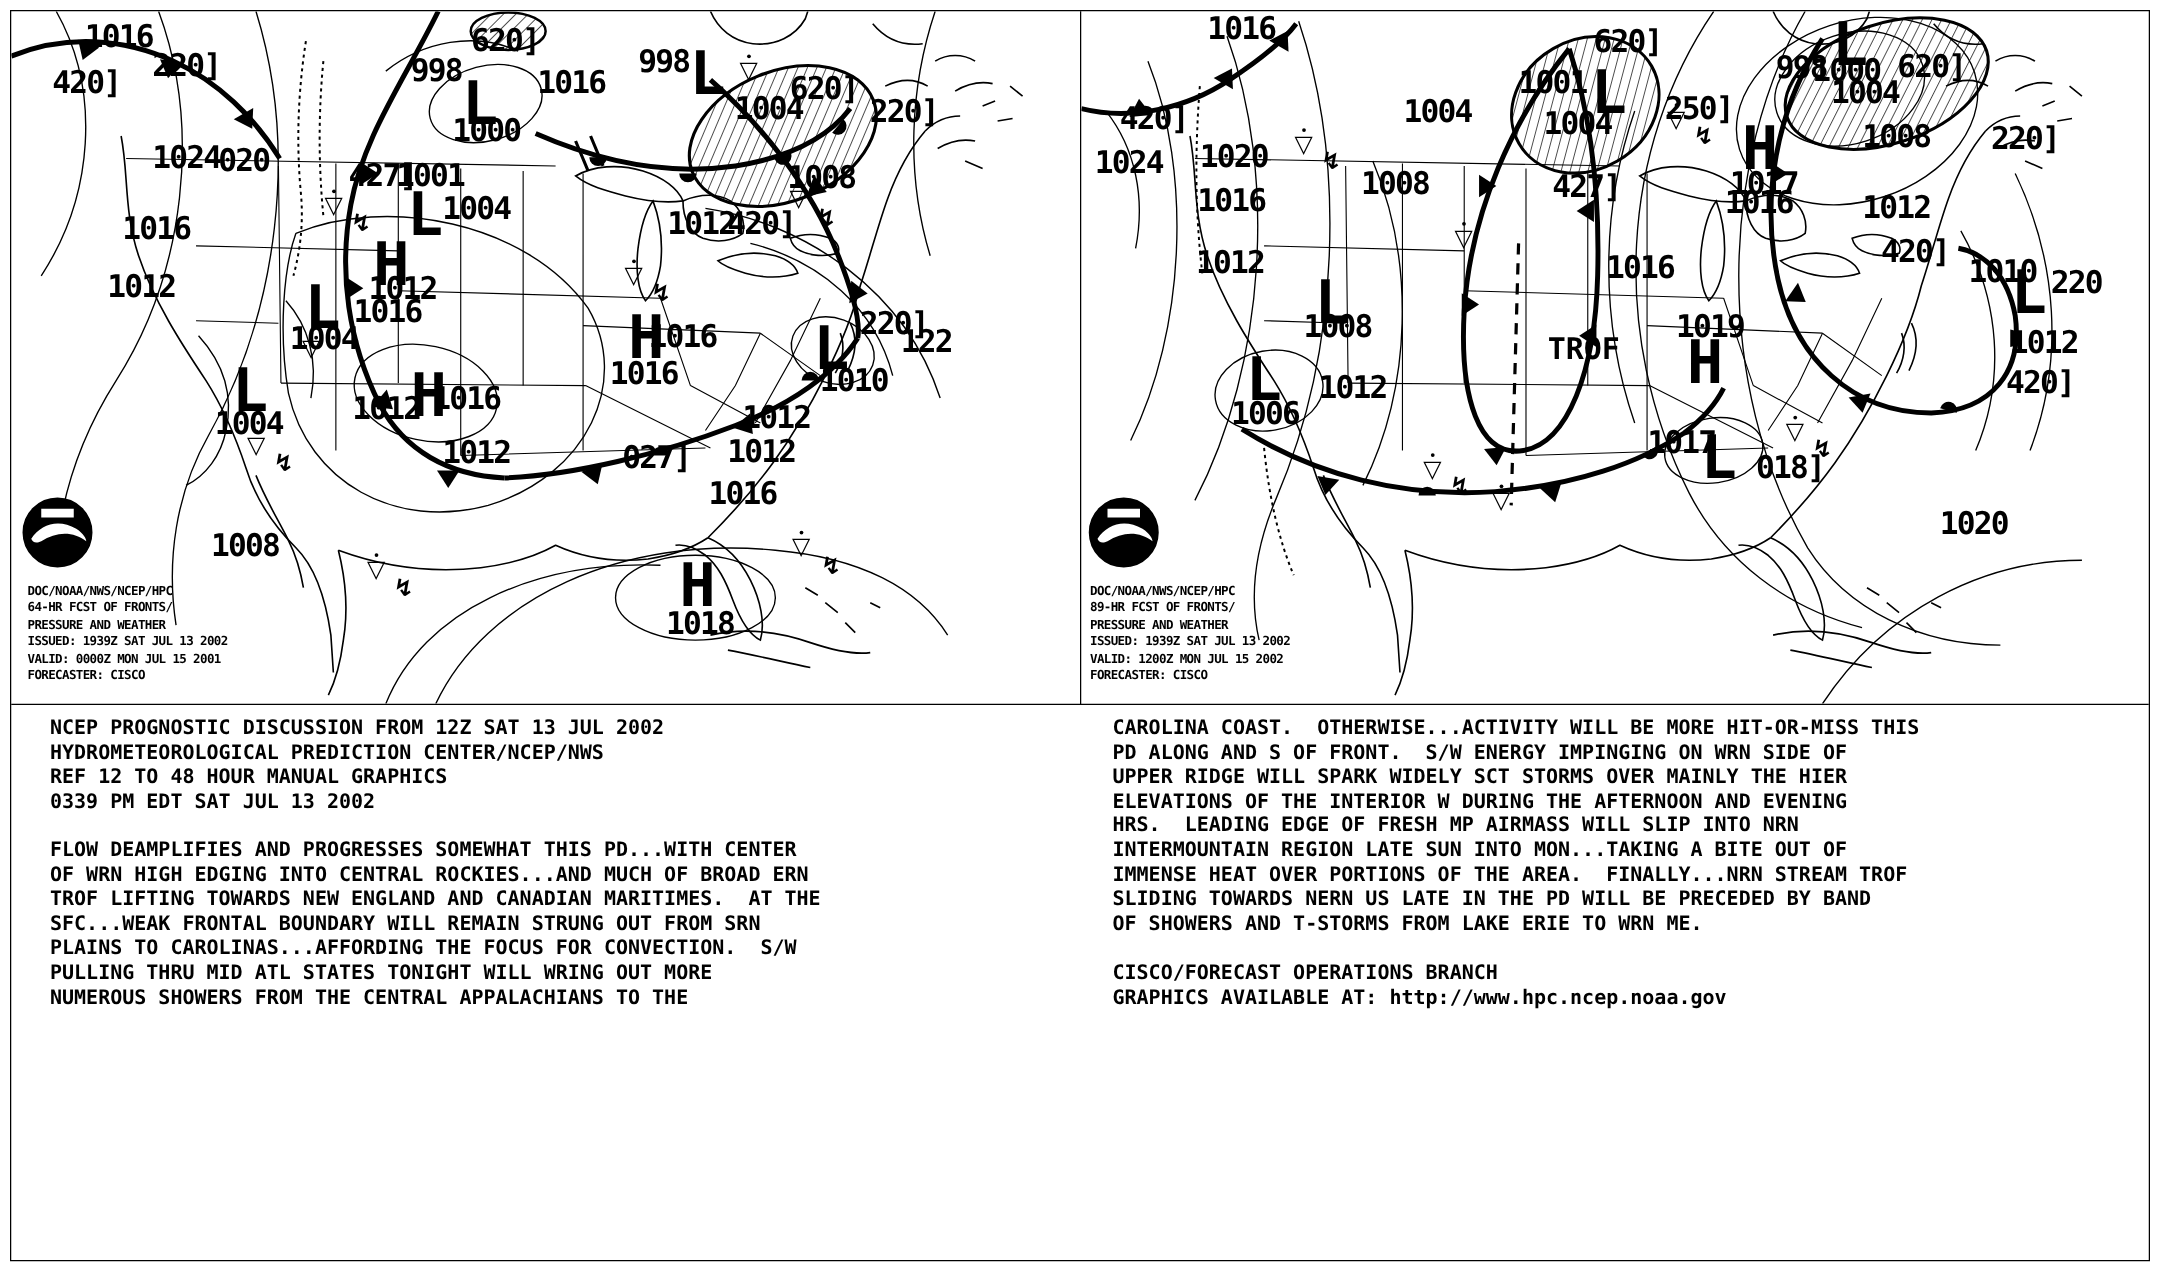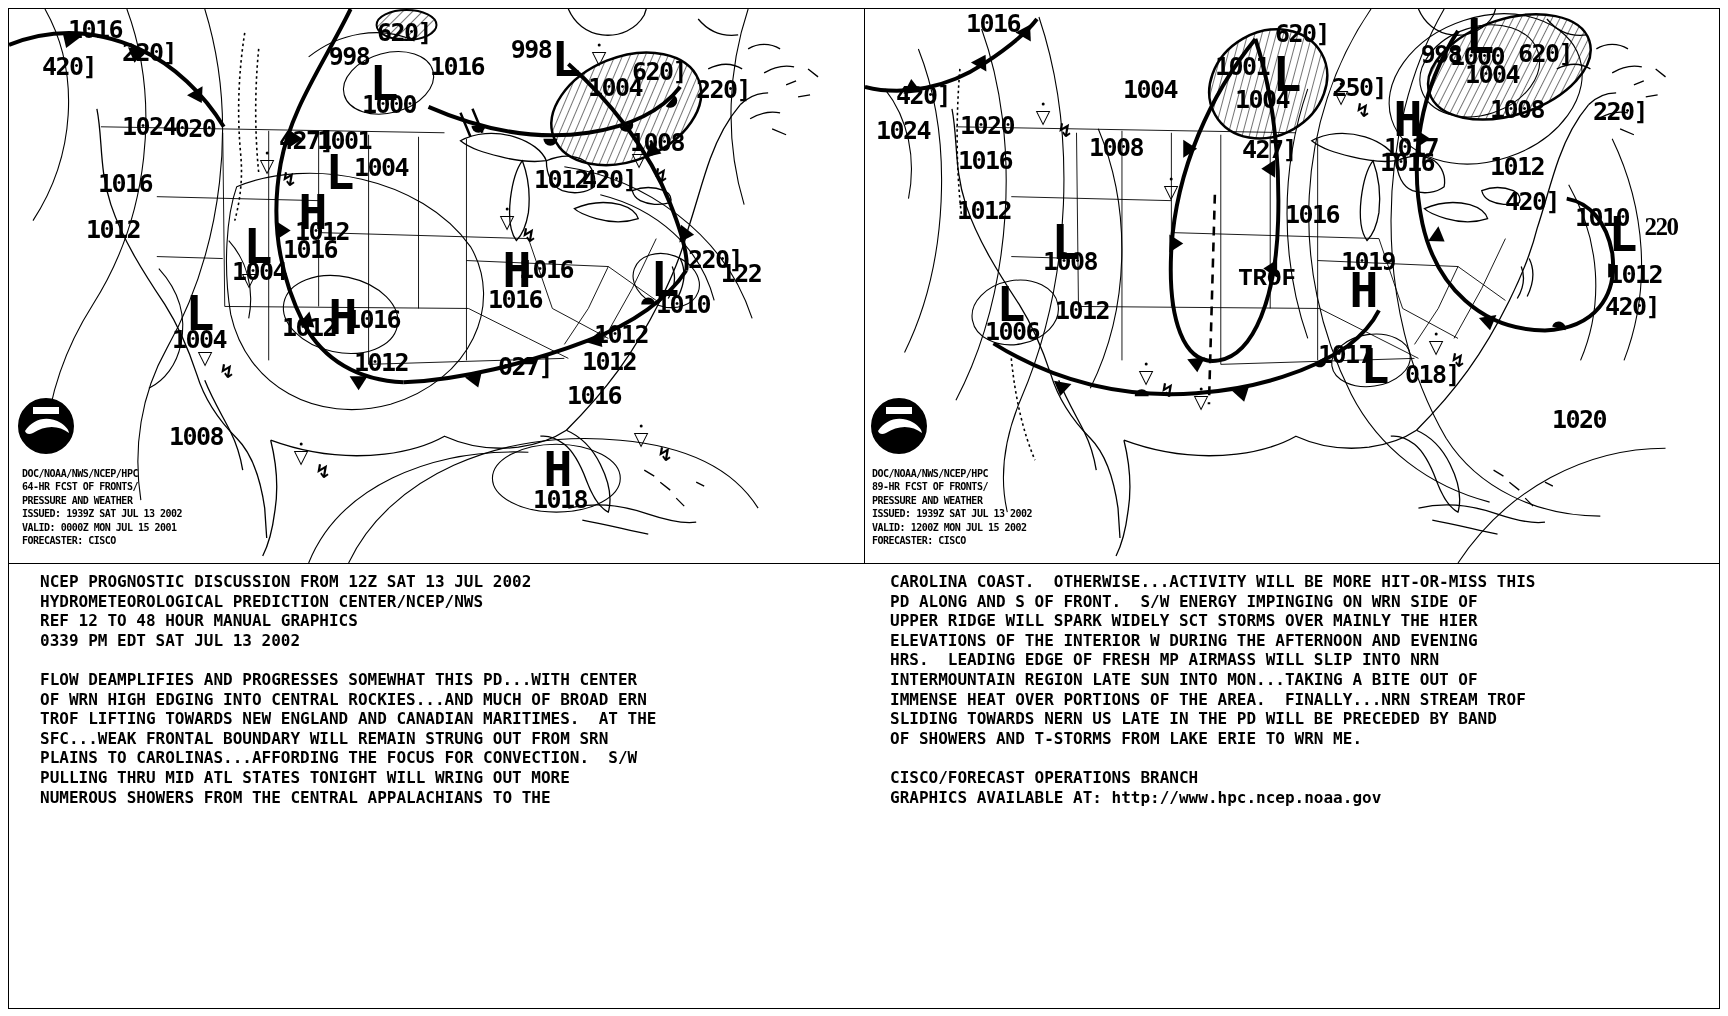--- a/index.html
+++ b/index.html
@@ -281,29 +281,29 @@
     <span class="lbl num" style="left: 542px; top: 153px;">1016</span>
     <span class="lbl num" style="left: 627px; top: 65px;">1004</span>
     <span class="lbl num" style="left: 576px; top: 45px;">998</span>
     <span class="lbl num" style="left: 612px; top: 47px;">1000</span>
     <span class="lbl num" style="left: 680px; top: 44px;">620]</span>
     <span class="lbl num" style="left: 652px; top: 100px;">1008</span>
     <span class="lbl num" style="left: 755px; top: 102px;">220]</span>
     <span class="lbl num" style="left: 652px; top: 157px;">1012</span>
     <span class="lbl num" style="left: 667px; top: 192px;">420]</span>
     <span class="lbl num" style="left: 737px; top: 208px;">1010</span>
-    <span class="lbl num" style="left: 796px; top: 217px; font-family: Liberation Serif, serif;">220</span>
+    <span class="lbl num" style="left: 796px; top: 217px;">220</span>
     <span class="lbl num" style="left: 770px; top: 265px;">1012</span>
     <span class="lbl num" style="left: 767px; top: 297px;">420]</span>
     <span class="lbl num" style="left: 447px; top: 205px;">1016</span>
     <span class="lbl num" style="left: 503px; top: 252px;">1019</span>
     <span class="lbl num" style="left: 480px; top: 345px;">1017</span>
     <span class="lbl num" style="left: 567px; top: 365px;">018]</span>
     <span class="lbl num" style="left: 714px; top: 410px;">1020</span>
-    <span class="lbl trof" style="left: 402px; top: 270px; font-family: Liberation Mono, monospace;">TROF</span>
+    <span class="lbl trof" style="left: 402px; top: 270px;">TROF</span>
     <span class="lbl big" style="left: 421px; top: 65px;">L</span>
     <span class="lbl big" style="left: 542px; top: 110px;">H</span>
     <span class="lbl big" style="left: 614px; top: 27px;">L</span>
     <span class="lbl big" style="left: 757px; top: 225px;">L</span>
     <span class="lbl big" style="left: 200px; top: 233px;">L</span>
     <span class="lbl big" style="left: 145px; top: 295px;">L</span>
     <span class="lbl big" style="left: 498px; top: 281px;">H</span>
     <span class="lbl big" style="left: 509px; top: 357px;">L</span>
     <span class="lbl sym_sh" style="left: 178px; top: 107px;">▽</span>
     <span class="lbl sym_ts" style="left: 200px; top: 121px;">↯</span>

